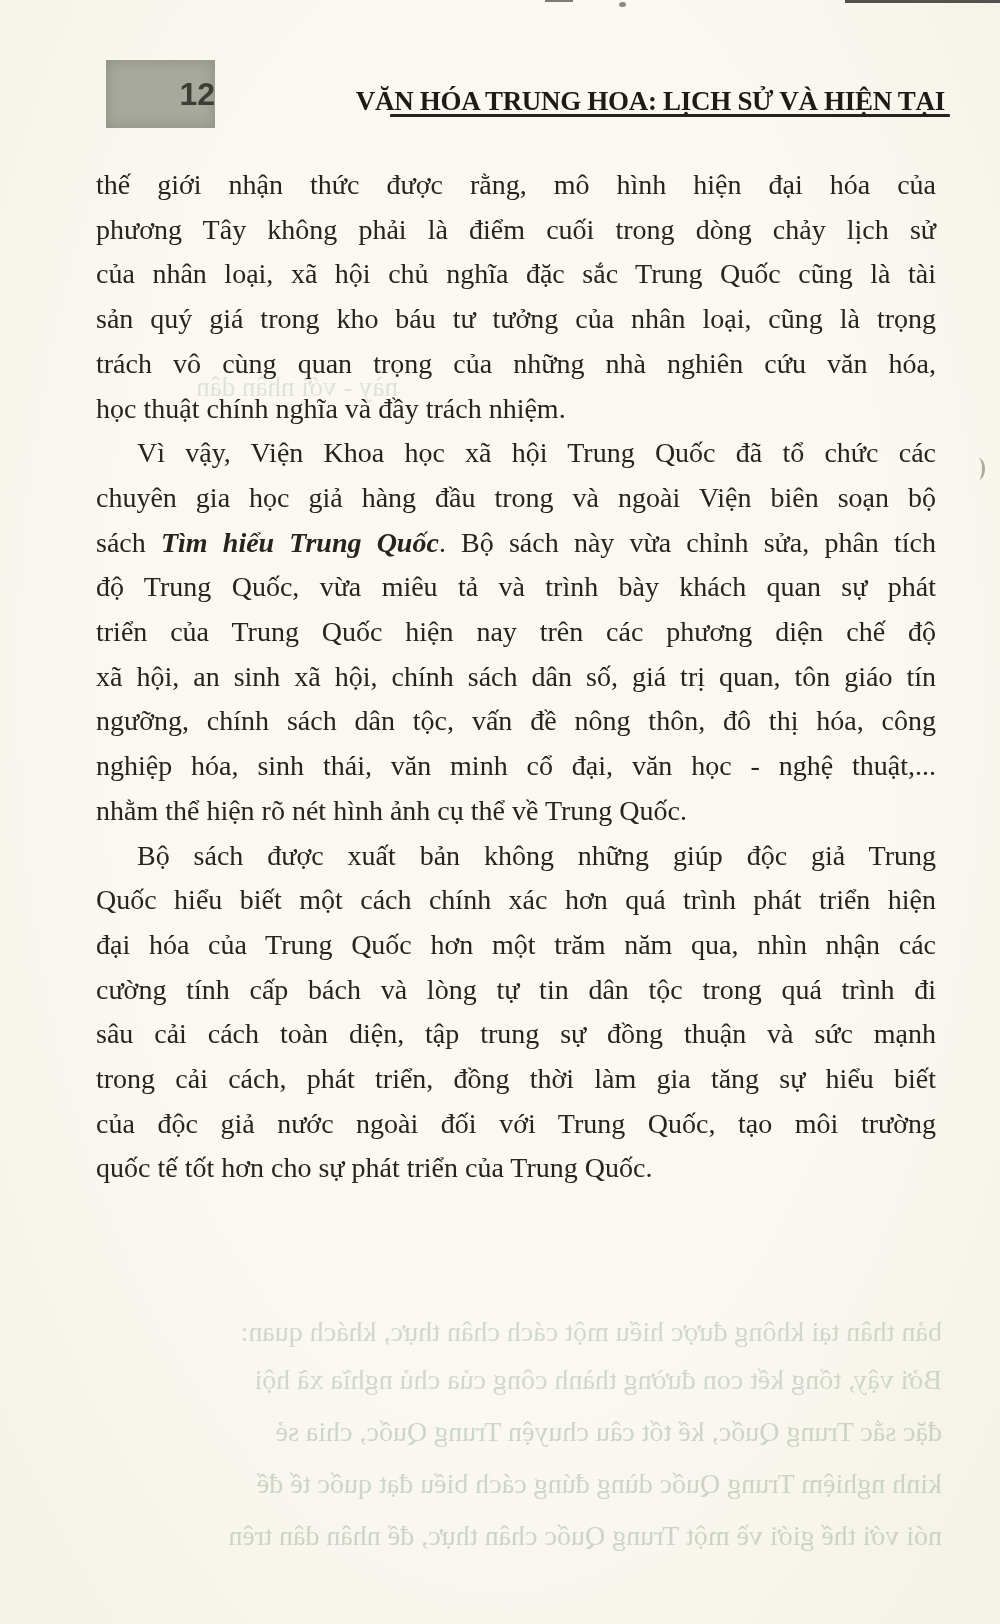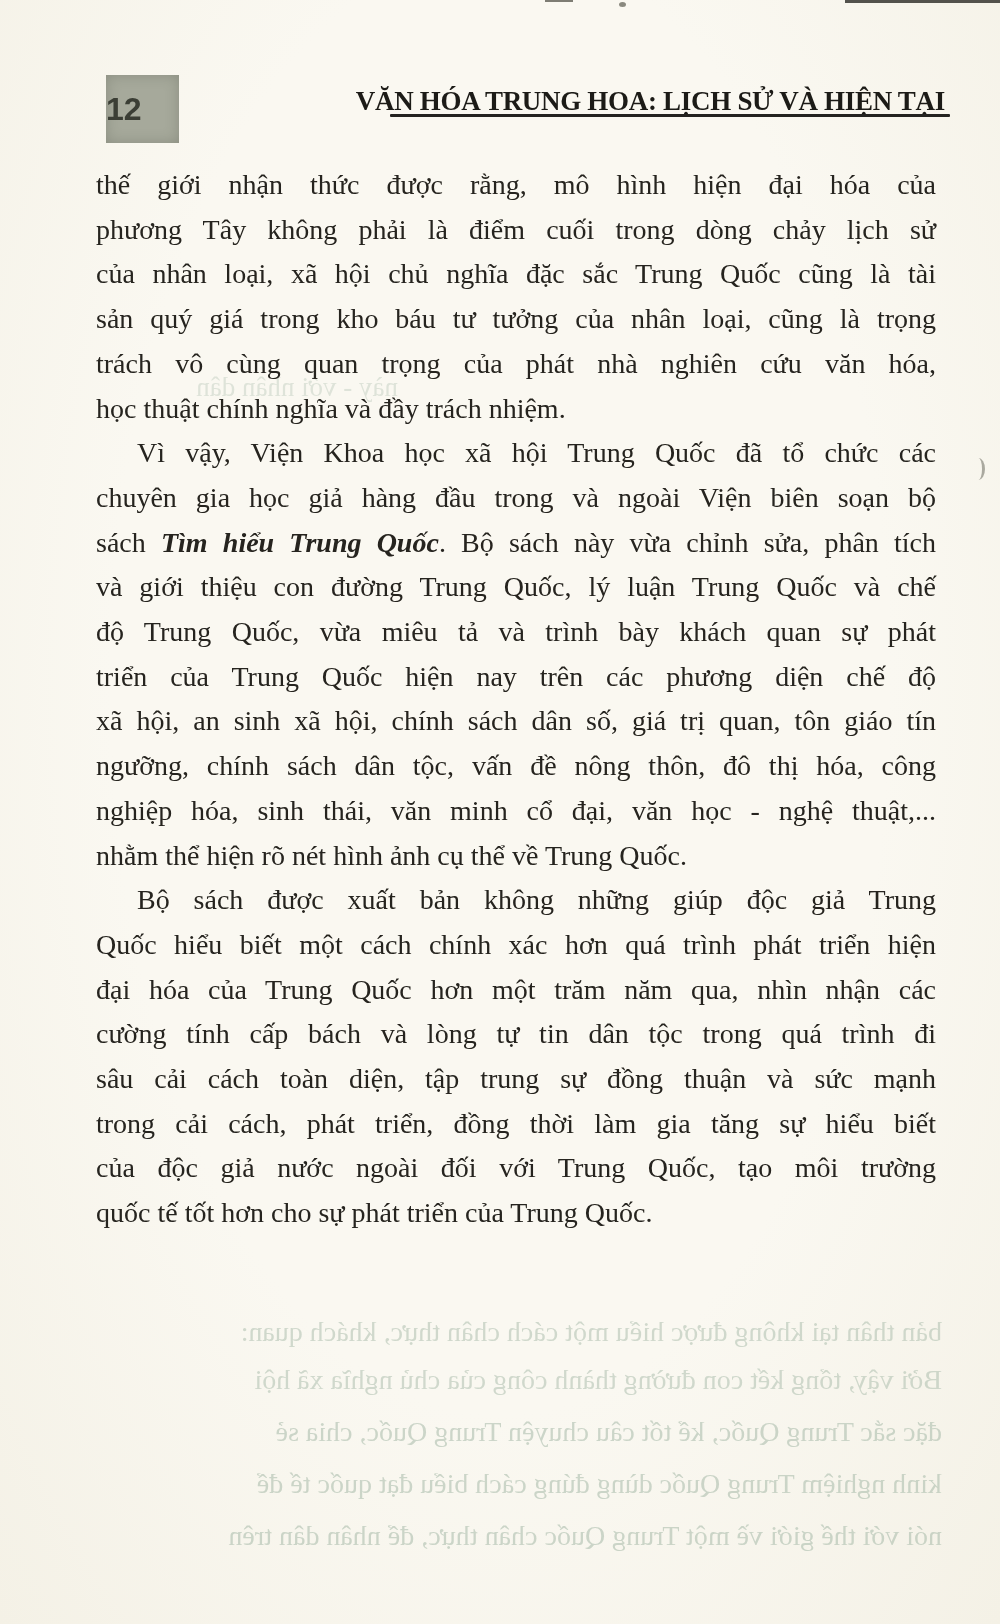--- a/index.html
+++ b/index.html
@@ -7,23 +7,24 @@
     position:relative;
     width:1000px;height:1624px;
     margin:0 auto;
     background:radial-gradient(ellipse at 50% 42%, #faf8f1 55%, #f4f1e6 100%);
     overflow:hidden;
     font-family:"Liberation Serif","DejaVu Serif",serif;
     color:#26241f;
   }
   
   .pagenum-box{
-    position:absolute;left:106px;top:75px;width:73px;height:68px;
-    display:flex;align-items:center;justify-content:flex-start;
+    position:absolute;left:106px;top:60px;width:73px;height:68px;
+    display:flex;align-items:center;justify-content:flex-end;
     box-shadow:inset 0 0 14px rgba(60,65,50,0.25);
+    padding-left:36px;
   }
   .pagenum-box span{
     font-family:"Liberation Sans","DejaVu Sans",sans-serif;
     font-weight:bold;font-size:32px;
   }
   .header-title{
     position:absolute;top:86px;right:55px;width:700px;
     text-align:right;
     font-size:27px;font-weight:600;letter-spacing:-0.3px;
     color:#1c1b17;white-space:nowrap;
@@ -91,29 +92,28 @@
   <div class="ghost g5">kinh nghiệm Trung Quốc dùng đúng cách biểu đạt quốc tế để</div>
   <div class="ghost g6">nói với thế giới về một Trung Quốc chân thực, để nhân dân trên</div>
 
   <div class="body-text">
 
     <div>
       <div class="line">thế giới nhận thức được rằng, mô hình hiện đại hóa của</div>
       <div class="line">phương Tây không phải là điểm cuối trong dòng chảy lịch sử</div>
       <div class="line">của nhân loại, xã hội chủ nghĩa đặc sắc Trung Quốc cũng là tài</div>
       <div class="line">sản quý giá trong kho báu tư tưởng của nhân loại, cũng là trọng</div>
-      <div class="line">trách vô cùng quan trọng của phát nhà nghiên cứu văn hóa,</div>
+      <div class="line">trách vô cùng quan trọng của những nhà nghiên cứu văn hóa,</div>
       <div class="line end">học thuật chính nghĩa và đầy trách nhiệm.</div>
     </div>
 
     <div>
       <div class="line ind">Vì vậy, Viện Khoa học xã hội Trung Quốc đã tổ chức các</div>
       <div class="line">chuyên gia học giả hàng đầu trong và ngoài Viện biên soạn bộ</div>
       <div class="line"><span>sách </span><span class="it">Tìm hiểu Trung Quốc</span><span>. Bộ sách này vừa chỉnh sửa, phân tích</span></div>
-      <div class="line">và giới thiệu con đường Trung Quốc, lý luận Trung Quốc và chế</div>
       <div class="line">độ Trung Quốc, vừa miêu tả và trình bày khách quan sự phát</div>
       <div class="line">triển của Trung Quốc hiện nay trên các phương diện chế độ</div>
       <div class="line">xã hội, an sinh xã hội, chính sách dân số, giá trị quan, tôn giáo tín</div>
       <div class="line">ngưỡng, chính sách dân tộc, vấn đề nông thôn, đô thị hóa, công</div>
       <div class="line">nghiệp hóa, sinh thái, văn minh cổ đại, văn học - nghệ thuật,...</div>
       <div class="line end">nhằm thể hiện rõ nét hình ảnh cụ thể về Trung Quốc.</div>
     </div>
 
     <div>
       <div class="line ind">Bộ sách được xuất bản không những giúp độc giả Trung</div>

